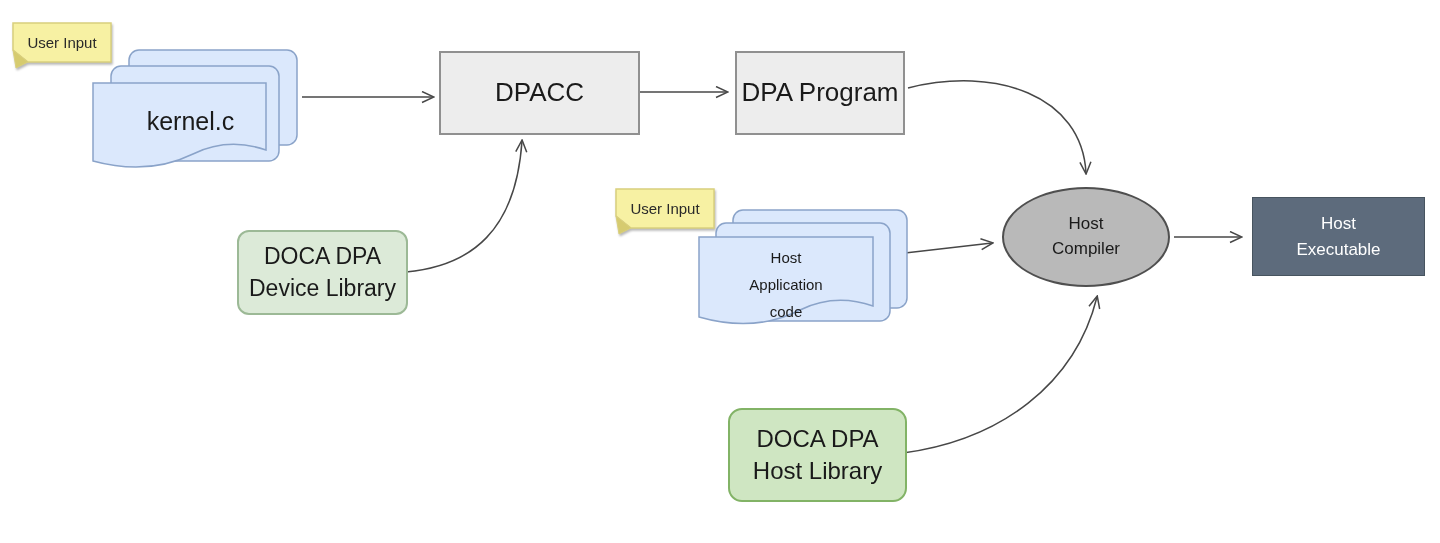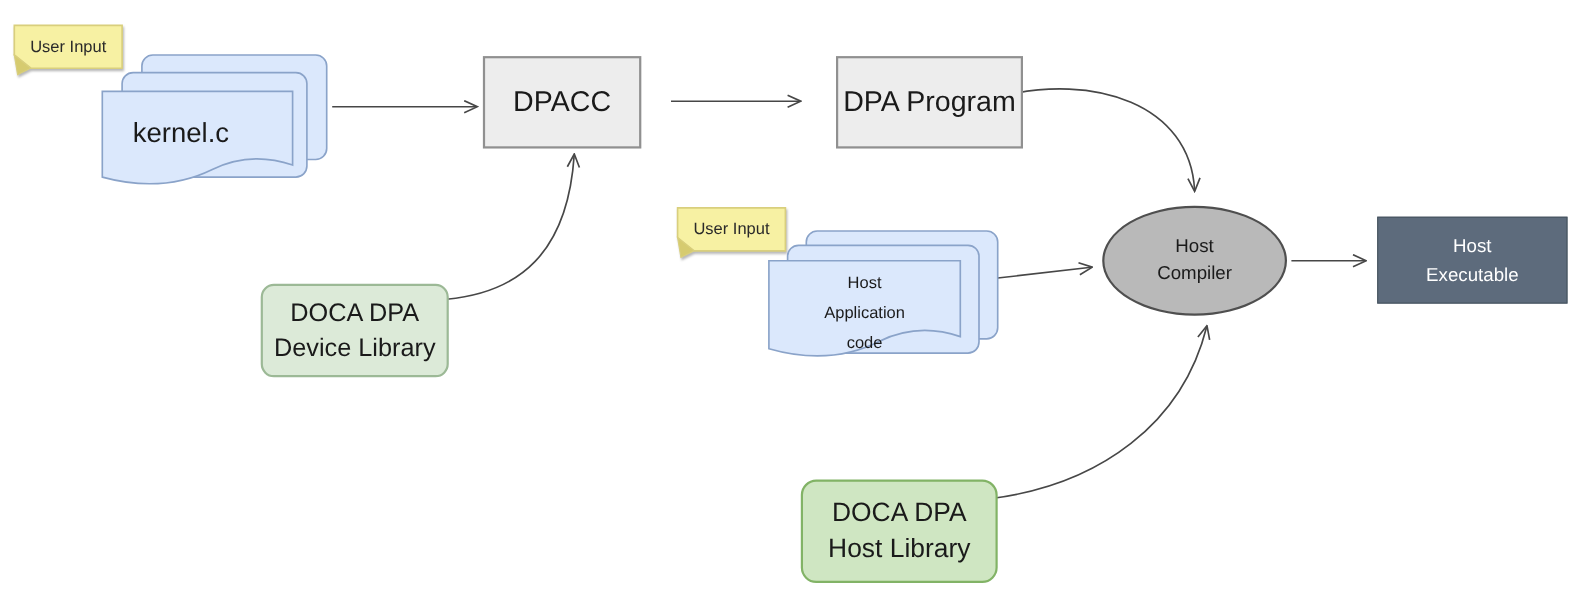--- a/index.html
+++ b/index.html
@@ -17,21 +17,21 @@
   }
   .ellipse{
     background:var(--ellipse-fill,#b9b9b9);border:2px solid var(--ellipse-border,#4f4f4f);
     border-radius:50%;font-size:17px;line-height:1.45;
   }
   .exec{
     background:var(--exec-fill,#5d6b7c);border:1px solid var(--exec-border,#47545f);
     color:var(--exec-text,#fff);font-size:17px;line-height:1.5;
   }
   .lib{
-    border-radius:12px;line-height:1.35;margin-top:28px;
+    border-radius:12px;line-height:1.35;
   }
   .lib-device{
     background:var(--green-device-fill,#dcead8);border:2px solid var(--green-device-border,#9cb996);
     font-size:23px;
   }
   .lib-host{
     background:var(--green-host-fill,#cfe6c2);border:2px solid var(--green-host-border,#82b366);
     font-size:24px;border-radius:14px;
   }
   .sticky-label{
@@ -70,25 +70,25 @@
     <path d="M1,1 L99,1 L99,40 L16,40 L1,28 Z" style="fill:var(--sticky-fill,#f7f1a3);stroke:var(--sticky-border,#d9cf7d);stroke-width:1.5;"></path>
     <path d="M1,28 L16,40 L4,46 Z" style="fill:var(--sticky-fold,#d6cb6f);stroke:var(--sticky-border,#d9cf7d);stroke-width:1;"></path>
   </svg>
   <div class="sticky-label" style="left:12px;top:22px;width:100px;height:40px;">User Input</div>
 
   <svg class="shape" style="left:93px;top:50px;" width="206" height="132">
     <rect x="36" y="0" width="168" height="95" rx="10" style="fill:var(--doc-fill,#dbe8fc);stroke:var(--doc-border,#8aa3c9);stroke-width:1.5;"></rect>
     <rect x="18" y="16" width="168" height="95" rx="10" style="fill:var(--doc-fill,#dbe8fc);stroke:var(--doc-border,#8aa3c9);stroke-width:1.5;"></rect>
     <path d="M0,33 L173,33 L173,100 Q135,87 100,104 Q55,126 0,111 Z" style="fill:var(--doc-fill,#dbe8fc);stroke:var(--doc-border,#8aa3c9);stroke-width:1.5;"></path>
   </svg>
-  <div class="doc-label kernel" style="left:78px;top:86px;width:173px;height:70px;">kernel.c</div>
+  <div class="doc-label kernel" style="left:104px;top:86px;width:173px;height:70px;">kernel.c</div>
 
-  <div class="node proc" style="left:439px;top:51px;width:144px;height:84px;">DPACC</div>
+  <div class="node proc" style="left:439px;top:51px;width:201px;height:84px;">DPACC</div>
 
-  <div class="node proc" style="left:735px;top:51px;width:170px;height:84px;margin-left:25px;">DPA Program</div>
+  <div class="node proc" style="left:735px;top:51px;width:170px;height:84px;">DPA Program</div>
 
   <div class="node lib lib-device" style="left:237px;top:230px;width:171px;height:85px;">DOCA DPA
 Device Library</div>
 
   <svg class="shape sticky" style="left:615px;top:188px;" width="100" height="48">
     <path d="M1,1 L99,1 L99,40 L16,40 L1,28 Z" style="fill:var(--sticky-fill,#f7f1a3);stroke:var(--sticky-border,#d9cf7d);stroke-width:1.5;"></path>
     <path d="M1,28 L16,40 L4,46 Z" style="fill:var(--sticky-fold,#d6cb6f);stroke:var(--sticky-border,#d9cf7d);stroke-width:1;"></path>
   </svg>
   <div class="sticky-label" style="left:615px;top:188px;width:100px;height:40px;">User Input</div>
 

